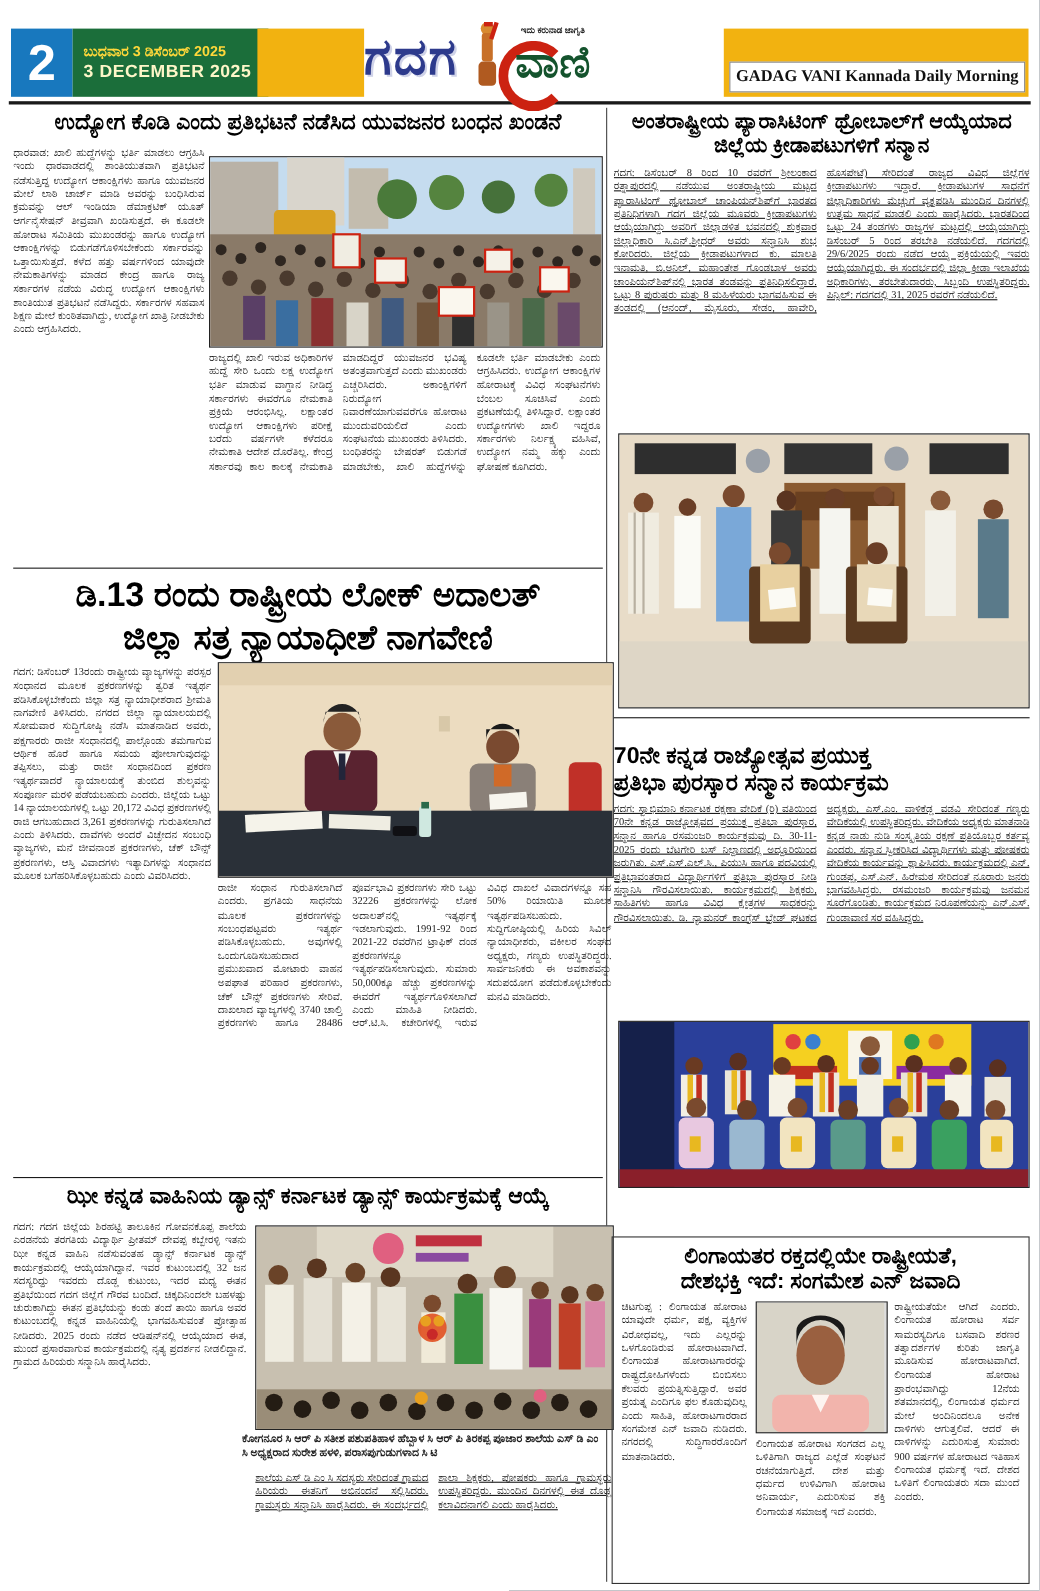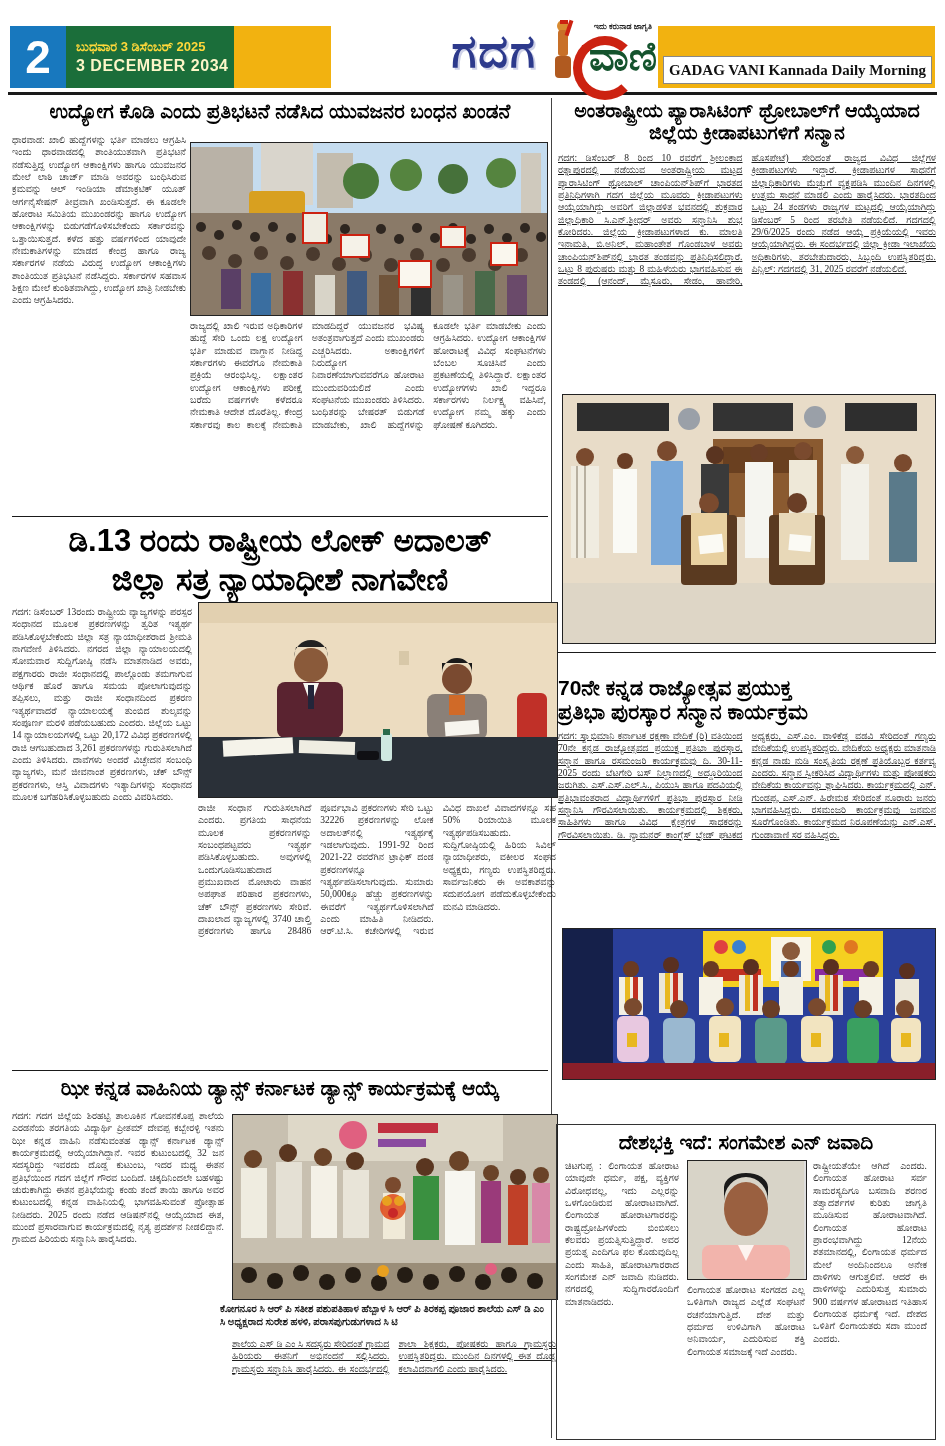--- a/index.html
+++ b/index.html
@@ -7,21 +7,21 @@
         font-family:"Liberation Sans",sans-serif;color:#161616;overflow:hidden;}
   .abs{position:absolute;}
   
   .badge-blue{background:#1878be;color:#fff;font-weight:bold;font-size:46px;
               display:flex;align-items:center;justify-content:center;}
   .date-box{background:#1b6e3a;display:flex;flex-direction:column;justify-content:center;
             padding-left:10px;gap:2px;}
   .date-kn{color:#ffd83a;font-size:13px;font-weight:bold;}
   .date-en{color:#fdf6c8;font-size:16px;font-weight:bold;letter-spacing:.5px;}
   .band-yellow{background:#f2b210;}
-  .masthead{display:flex;align-items:center;justify-content:flex-end;gap:6px;}
+  .masthead{display:flex;align-items:center;justify-content:flex-start;gap:6px;}
   .mast-w1{color:#2d3a8c;font-size:46px;font-weight:bold;letter-spacing:2px;
            text-shadow:2px 2px 0 #cfd2e8;}
   .mast-w2{color:#14532d;font-size:40px;font-weight:bold;position:relative;z-index:2;}
   .mast-tag{font-size:8px;color:#222;font-weight:bold;margin-bottom:2px;}
   .red-swoosh{position:absolute;left:-16px;top:2px;width:46px;height:46px;border:9px solid #cc2211;
               border-radius:50%;border-right-color:transparent;z-index:1;}
   .banner-right{background:#fff;border:1px solid #888;display:flex;align-items:center;
                 justify-content:center;font-weight:bold;font-size:15px;color:#111;
                 font-family:"Liberation Serif",serif;}
   .rule-h{background:#1a1a1a;}
@@ -47,21 +47,21 @@
 </head>
 <body>
 
 <div class="page">
 
   <div class="abs badge-blue" style="left:10px;top:26px;width:56px;height:62px;">
     <span>2</span>
   </div>
   <div class="abs date-box" style="left:66px;top:26px;width:168px;height:62px;">
     <span class="date-kn">ಬುಧವಾರ 3 ಡಿಸೆಂಬರ್ 2025</span>
-    <span class="date-en">3 DECEMBER 2034</span>
+    <span class="date-en">3 DECEMBER 2025</span>
   </div>
   <div class="abs band-yellow" style="left:234px;top:26px;width:97px;height:62px;"></div>
 
   <div class="abs masthead" style="left:331px;top:12px;width:326px;height:78px;">
     <span class="mast-w1">ಗದಗ</span>
 
     <svg width="40" height="70" viewBox="0 0 40 70">
       <circle cx="20" cy="10" r="6" fill="#d88a30"></circle>
       <rect x="15" y="14" width="10" height="26" rx="3" fill="#c87028"></rect>
       <rect x="12" y="40" width="16" height="22" rx="4" fill="#b05a20"></rect>
@@ -367,20 +367,21 @@
           <rect x="156" y="104" width="10" height="14" fill="#e8b820"></rect>
         <rect x="248" y="104" width="10" height="14" fill="#e8b820"></rect>
           <rect x="338" y="104" width="10" height="14" fill="#e8b820"></rect>
       </g>
       <rect x="0" y="134" width="372" height="16" fill="#8a1f2a"></rect>
     </svg>
   </div>
 
   <div class="abs boxed" style="left:556px;top:1124px;width:380px;height:316px;padding:6px 8px;box-sizing:border-box;">
     <div class="headline hl-20">
+      <div>ಲಿಂಗಾಯತರ ರಕ್ತದಲ್ಲಿಯೇ ರಾಷ್ಟ್ರೀಯತೆ,</div>
       <div>ದೇಶಭಕ್ತಿ ಇದೆ: ಸಂಗಮೇಶ ಎನ್ ಜವಾದಿ</div>
     </div>
     <div class="lingayat-cols" style="margin-top:6px;height:240px;overflow:hidden;">
       <div class="body-text" style="height:240px;overflow:hidden;">ಚಿಟಗುಪ್ಪ : ಲಿಂಗಾಯತ ಹೋರಾಟ ಯಾವುದೇ ಧರ್ಮ, ಪಕ್ಷ, ವ್ಯಕ್ತಿಗಳ ವಿರೋಧವಲ್ಲ, ಇದು ಎಲ್ಲರನ್ನು ಒಳಗೊಂಡಿರುವ ಹೋರಾಟವಾಗಿದೆ. ಲಿಂಗಾಯತ ಹೋರಾಟಗಾರರನ್ನು ರಾಷ್ಟ್ರದ್ರೋಹಿಗಳೆಂದು ಬಿಂಬಿಸಲು ಕೆಲವರು ಪ್ರಯತ್ನಿಸುತ್ತಿದ್ದಾರೆ. ಅವರ ಪ್ರಯತ್ನ ಎಂದಿಗೂ ಫಲ ಕೊಡುವುದಿಲ್ಲ ಎಂದು ಸಾಹಿತಿ, ಹೋರಾಟಗಾರರಾದ ಸಂಗಮೇಶ ಎನ್ ಜವಾದಿ ನುಡಿದರು. ನಗರದಲ್ಲಿ ಸುದ್ದಿಗಾರರೊಂದಿಗೆ ಮಾತನಾಡಿದರು.</div>
       <div style="display:flex;flex-direction:column;gap:4px;">
         <div class="photo" style="width:100%;height:118px;">
           <svg width="116" height="118" viewBox="0 0 116 118" preserveAspectRatio="none">
             <rect width="116" height="118" fill="#d8d4c8"></rect>
             <ellipse cx="58" cy="48" rx="22" ry="27" fill="#9a6040"></ellipse>
             <path d="M36 40 a22 24 0 0 1 44 0 l0 -14 a22 14 0 0 0 -44 0 z" fill="#1a1a1a"></path>

